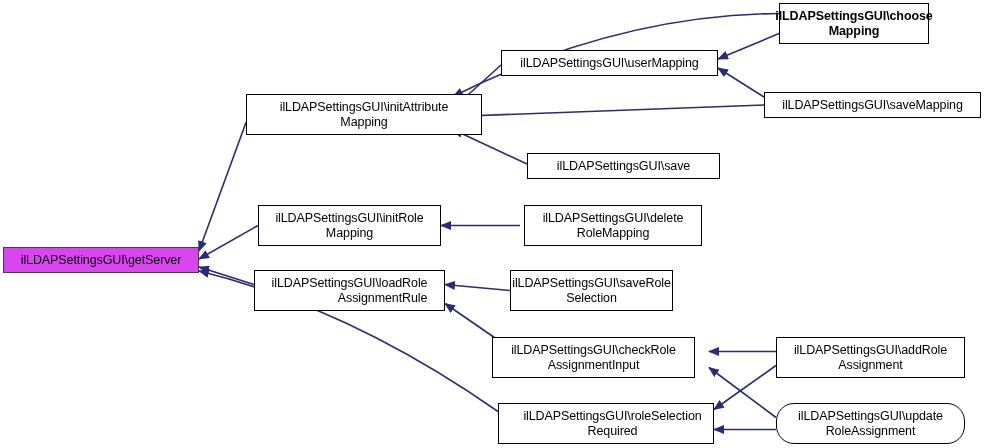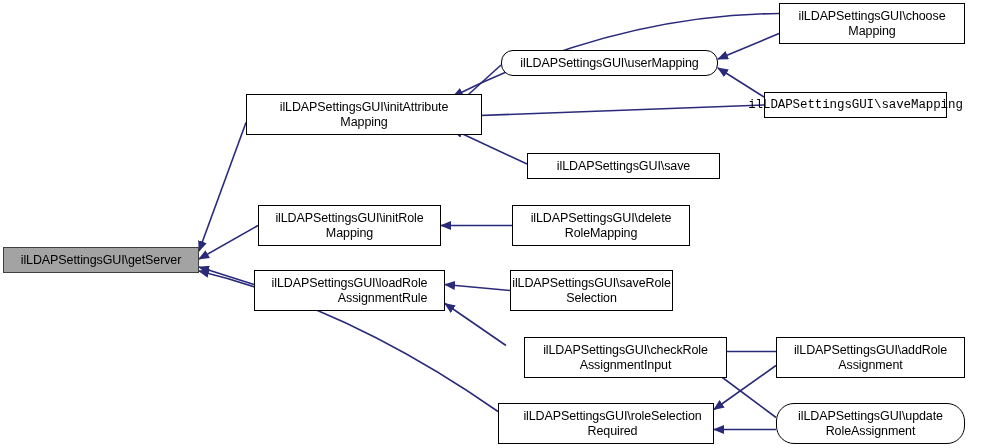--- a/index.html
+++ b/index.html
@@ -33,21 +33,21 @@
     justify-content: center;
     text-align: center;
     font-size: 12.5px;
     line-height: 15px;
     color: #000000;
     letter-spacing: -0.1px;
     padding: 0 3px;
     z-index: 2;
   }
   .node.highlight {
-    background: #a3a3a3;
+    background: #d946ef;
     border: 1px solid #404040;
   }
   .node-label {
     display: block;
     white-space: pre-line;
   }
 </style>
 </head>
 <body>
 
@@ -81,50 +81,50 @@
   </svg>
 
   <div id="node-layer">
       <div class="node highlight" style="left: 3px; top: 247px; width: 196px; height: 26px;">
         <span class="node-label">ilLDAPSettingsGUI\getServer</span>
       </div>
       <div class="node" style="left: 246px; top: 94px; width: 236px; height: 41px;">
         <span class="node-label">ilLDAPSettingsGUI\initAttribute
 Mapping</span>
       </div>
-      <div class="node" style="left: 779px; top: 3px; width: 186px; height: 41px;">
+      <div class="node" style="left: 779px; top: 3px; width: 150px; height: 41px; font-weight: bold;">
         <span class="node-label">ilLDAPSettingsGUI\choose
 Mapping</span>
       </div>
-      <div class="node" style="left: 501px; top: 50px; width: 217px; height: 26px; border-radius: 12px;">
+      <div class="node" style="left: 501px; top: 50px; width: 217px; height: 26px;">
         <span class="node-label">ilLDAPSettingsGUI\userMapping</span>
       </div>
-      <div class="node" style="left: 764px; top: 92px; width: 183px; height: 26px; font-family: Liberation Mono, monospace;">
+      <div class="node" style="left: 764px; top: 92px; width: 217px; height: 26px;">
         <span class="node-label">ilLDAPSettingsGUI\saveMapping</span>
       </div>
       <div class="node" style="left: 527px; top: 153px; width: 193px; height: 26px;">
         <span class="node-label">ilLDAPSettingsGUI\save</span>
       </div>
       <div class="node" style="left: 258px; top: 205px; width: 183px; height: 41px;">
         <span class="node-label">ilLDAPSettingsGUI\initRole
 Mapping</span>
       </div>
-      <div class="node" style="left: 512px; top: 205px; width: 178px; height: 41px;">
+      <div class="node" style="left: 524px; top: 205px; width: 178px; height: 41px;">
         <span class="node-label">ilLDAPSettingsGUI\delete
 RoleMapping</span>
       </div>
       <div class="node" style="left: 254px; top: 270px; width: 191px; height: 41px; text-align: right;">
         <span class="node-label">ilLDAPSettingsGUI\loadRole
 AssignmentRule</span>
       </div>
       <div class="node" style="left: 510px; top: 270px; width: 163px; height: 41px;">
         <span class="node-label">ilLDAPSettingsGUI\saveRole
 Selection</span>
       </div>
-      <div class="node" style="left: 524px; top: 337px; width: 203px; height: 41px;">
+      <div class="node" style="left: 492px; top: 337px; width: 203px; height: 41px;">
         <span class="node-label">ilLDAPSettingsGUI\checkRole
 AssignmentInput</span>
       </div>
       <div class="node" style="left: 776px; top: 337px; width: 189px; height: 41px; justify-content: center;">
         <span class="node-label">ilLDAPSettingsGUI\addRole
 Assignment</span>
       </div>
       <div class="node" style="left: 498px; top: 403px; width: 216px; height: 41px; padding-left: 16px;">
         <span class="node-label">ilLDAPSettingsGUI\roleSelection
 Required</span>

